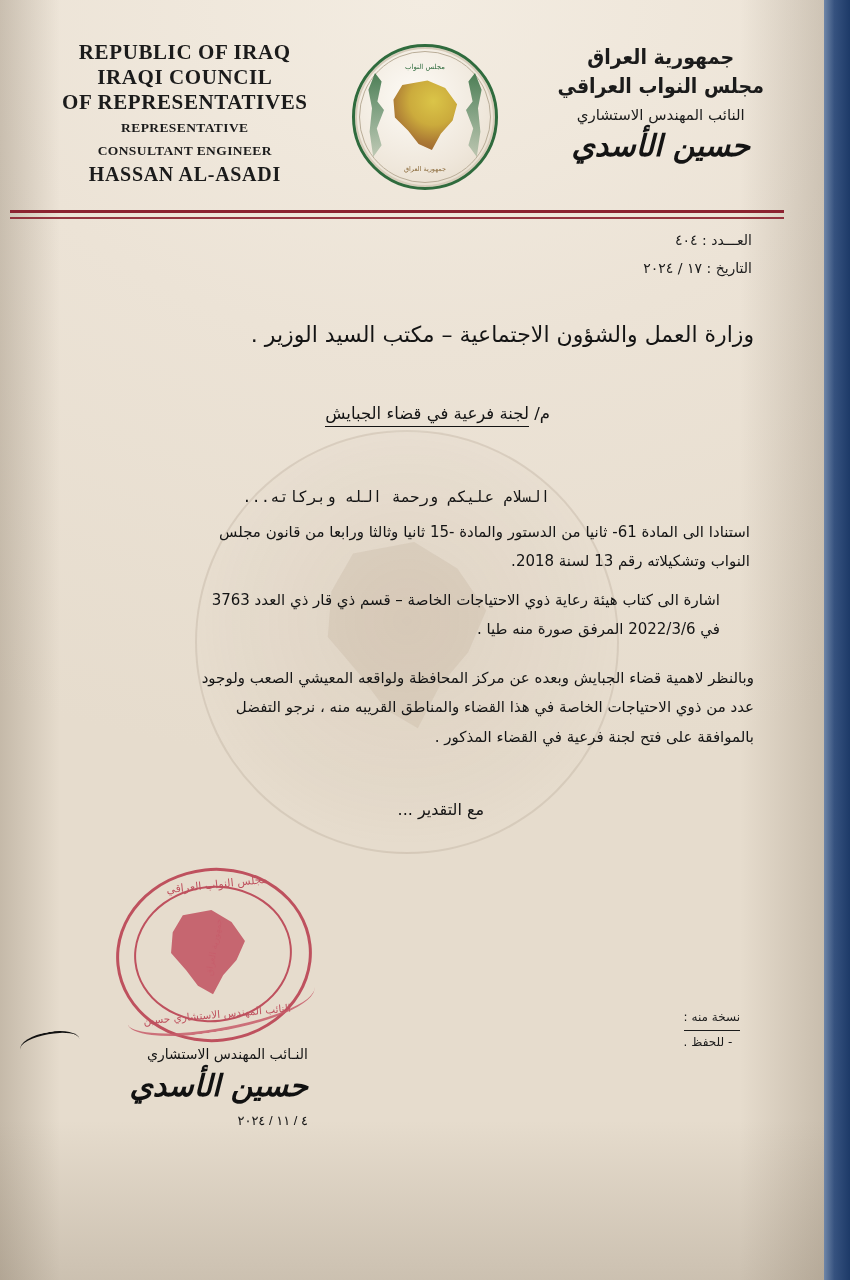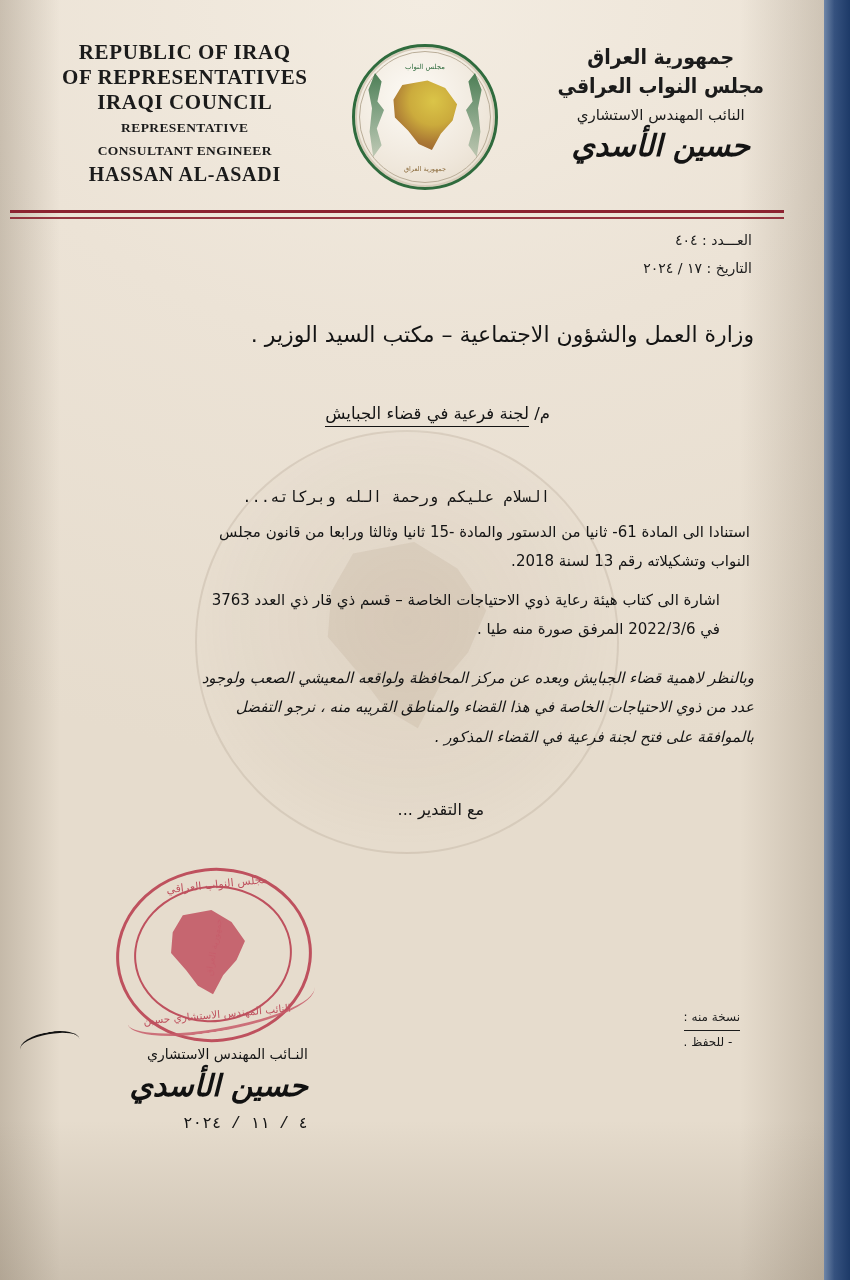--- a/index.html
+++ b/index.html
@@ -247,21 +247,21 @@
     position: absolute;
     direction: rtl;
     font-family: "DejaVu Sans", sans-serif;
     color: #141414;
     text-align: right;
     line-height: 1.95;
     font-size: 15px;
   }
   .p1 { right: 100px; top: 518px; width: 540px; }
   .p2 { right: 130px; top: 586px; width: 510px; }
-  .p3 { right: 96px; top: 664px; width: 555px; font-style: italic; }
+  .p3 { right: 96px; top: 664px; width: 555px; }
 
   .closing {
     position: absolute;
     right: 366px;
     top: 800px;
     direction: rtl;
     font-family: "DejaVu Sans", sans-serif;
     font-size: 16px;
     color: #141414;
   }
@@ -360,22 +360,22 @@
   .signature .name {
     font-family: "DejaVu Sans", sans-serif;
     font-size: 30px;
     font-weight: bold;
     font-style: italic;
     letter-spacing: -2px;
     color: #111;
     margin-top: 6px;
   }
   .signature .date {
-    font-family: Liberation Mono, monospace;
-    font-size: 16px;
+    font-family: Liberation Sans, sans-serif;
+    font-size: 13px;
     margin-top: 10px;
     color: #141414;
     letter-spacing: 2px;
   }
   .signature .flourish {
     position: absolute;
     left: 2px;
     top: -14px;
     width: 60px;
     height: 22px;
@@ -432,22 +432,22 @@
   </div>
   <div class="paper-shade-left"></div>
   <div class="paper-shade-right"></div>
   <div class="paper-shade-bottom"></div>
   <div class="desk-strip"></div>
 
   <div class="header">
 
     <div class="header-left">
       <div class="l1">REPUBLIC OF IRAQ</div>
+      <div class="l1">IRAQI COUNCIL</div>
       <div class="l1">OF REPRESENTATIVES</div>
-      <div class="l1">IRAQI COUNCIL</div>
       <div class="l2">REPRESENTATIVE</div>
       <div class="l2">CONSULTANT ENGINEER</div>
       <div class="l3">HASSAN AL-ASADI</div>
     </div>
 
     <div class="emblem">
       <div class="ring-text"></div>
       <div class="greenery"></div>
       <div class="greenery r"></div>
       <div class="map"></div>

